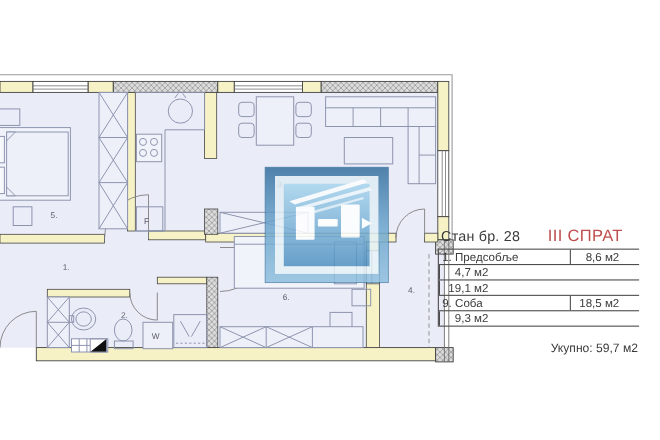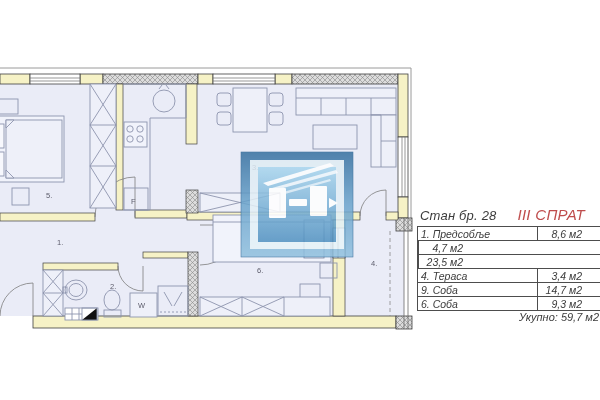--- a/index.html
+++ b/index.html
@@ -1,32 +1,32 @@
 <!DOCTYPE html>
 <html><head>
 <meta charset="utf-8">
 <style>
   html,body{margin:0;padding:0;background:#ffffff;}
   body{font-family:"Liberation Sans", sans-serif;}
   #stage{position:relative;width:600px;height:400px;background:#ffffff;overflow:hidden;}
   #planSvg{position:absolute;left:0;top:0;}
 
   
-  .panel{position:absolute;left:417px;top:206px;width:183px;color:#3b3b3b;font-style:italic;}
+  .panel{position:absolute;left:398px;top:206px;width:183px;color:#3b3b3b;}
   .panel-head{display:flex;justify-content:space-between;align-items:baseline;
               padding:0 15px 3px 3px;}
   .apt-title{font-size:13px;letter-spacing:.2px;color:#3b3b3b;}
   .floor-label{font-size:15px;color:#bf4d4d;letter-spacing:.3px;}
   .rooms-table{border-top:1px solid #4d4d4d;border-left:1px solid #4d4d4d;}
   .room-row{display:flex;border-bottom:1px solid #4d4d4d;height:13px;align-items:center;}
   .room-label{flex:1;font-size:10.5px;padding-left:3px;white-space:nowrap;overflow:hidden;}
   .room-area{width:44px;border-left:1px solid #4d4d4d;font-size:10.5px;text-align:right;
              padding-right:18px;white-space:nowrap;height:100%;display:flex;
              align-items:center;justify-content:flex-end;}
-  .total-row{text-align:right;font-size:11px;margin-top:0;padding-right:1px;}
+  .total-row{text-align:right;font-size:11px;margin-top:14px;padding-right:1px;}
 </style>
 </head>
 <body>
 
 <div id="stage">
 
 <svg id="planSvg" width="600" height="400" viewBox="0 0 600 400">
   <defs>
     <pattern id="hatch" width="5" height="5" patternUnits="userSpaceOnUse">
       <rect width="5" height="5" fill="#dcdcdc"></rect>
@@ -272,31 +272,26 @@
   </div>
   <div class="rooms-table">
     <div class="room-row">
       <span class="room-label">1. Предсобље</span>
       <span class="room-area">8,6 м2</span>
     </div>
     <div class="room-row">
       <span class="room-area">4,7 м2</span>
     </div>
     <div class="room-row">
-      <span class="room-area">23,5 м2</span>
-    </div>
-    <div class="room-row">
-      <span class="room-label">4. Тераса</span>
-      <span class="room-area">3,4 м2</span>
+      <span class="room-area">19,1 м2</span>
     </div>
     <div class="room-row">
       <span class="room-label">9. Соба</span>
-      <span class="room-area">14,7 м2</span>
-    </div>
-    <div class="room-row">
-      <span class="room-label">6. Соба</span>
+      <span class="room-area">18,5 м2</span>
+    </div>
+    <div class="room-row">
       <span class="room-area">9,3 м2</span>
     </div>
   </div>
   <div class="total-row">Укупно: 59,7 м2</div>
 </div>
 
 </div>
 
 </body></html>

